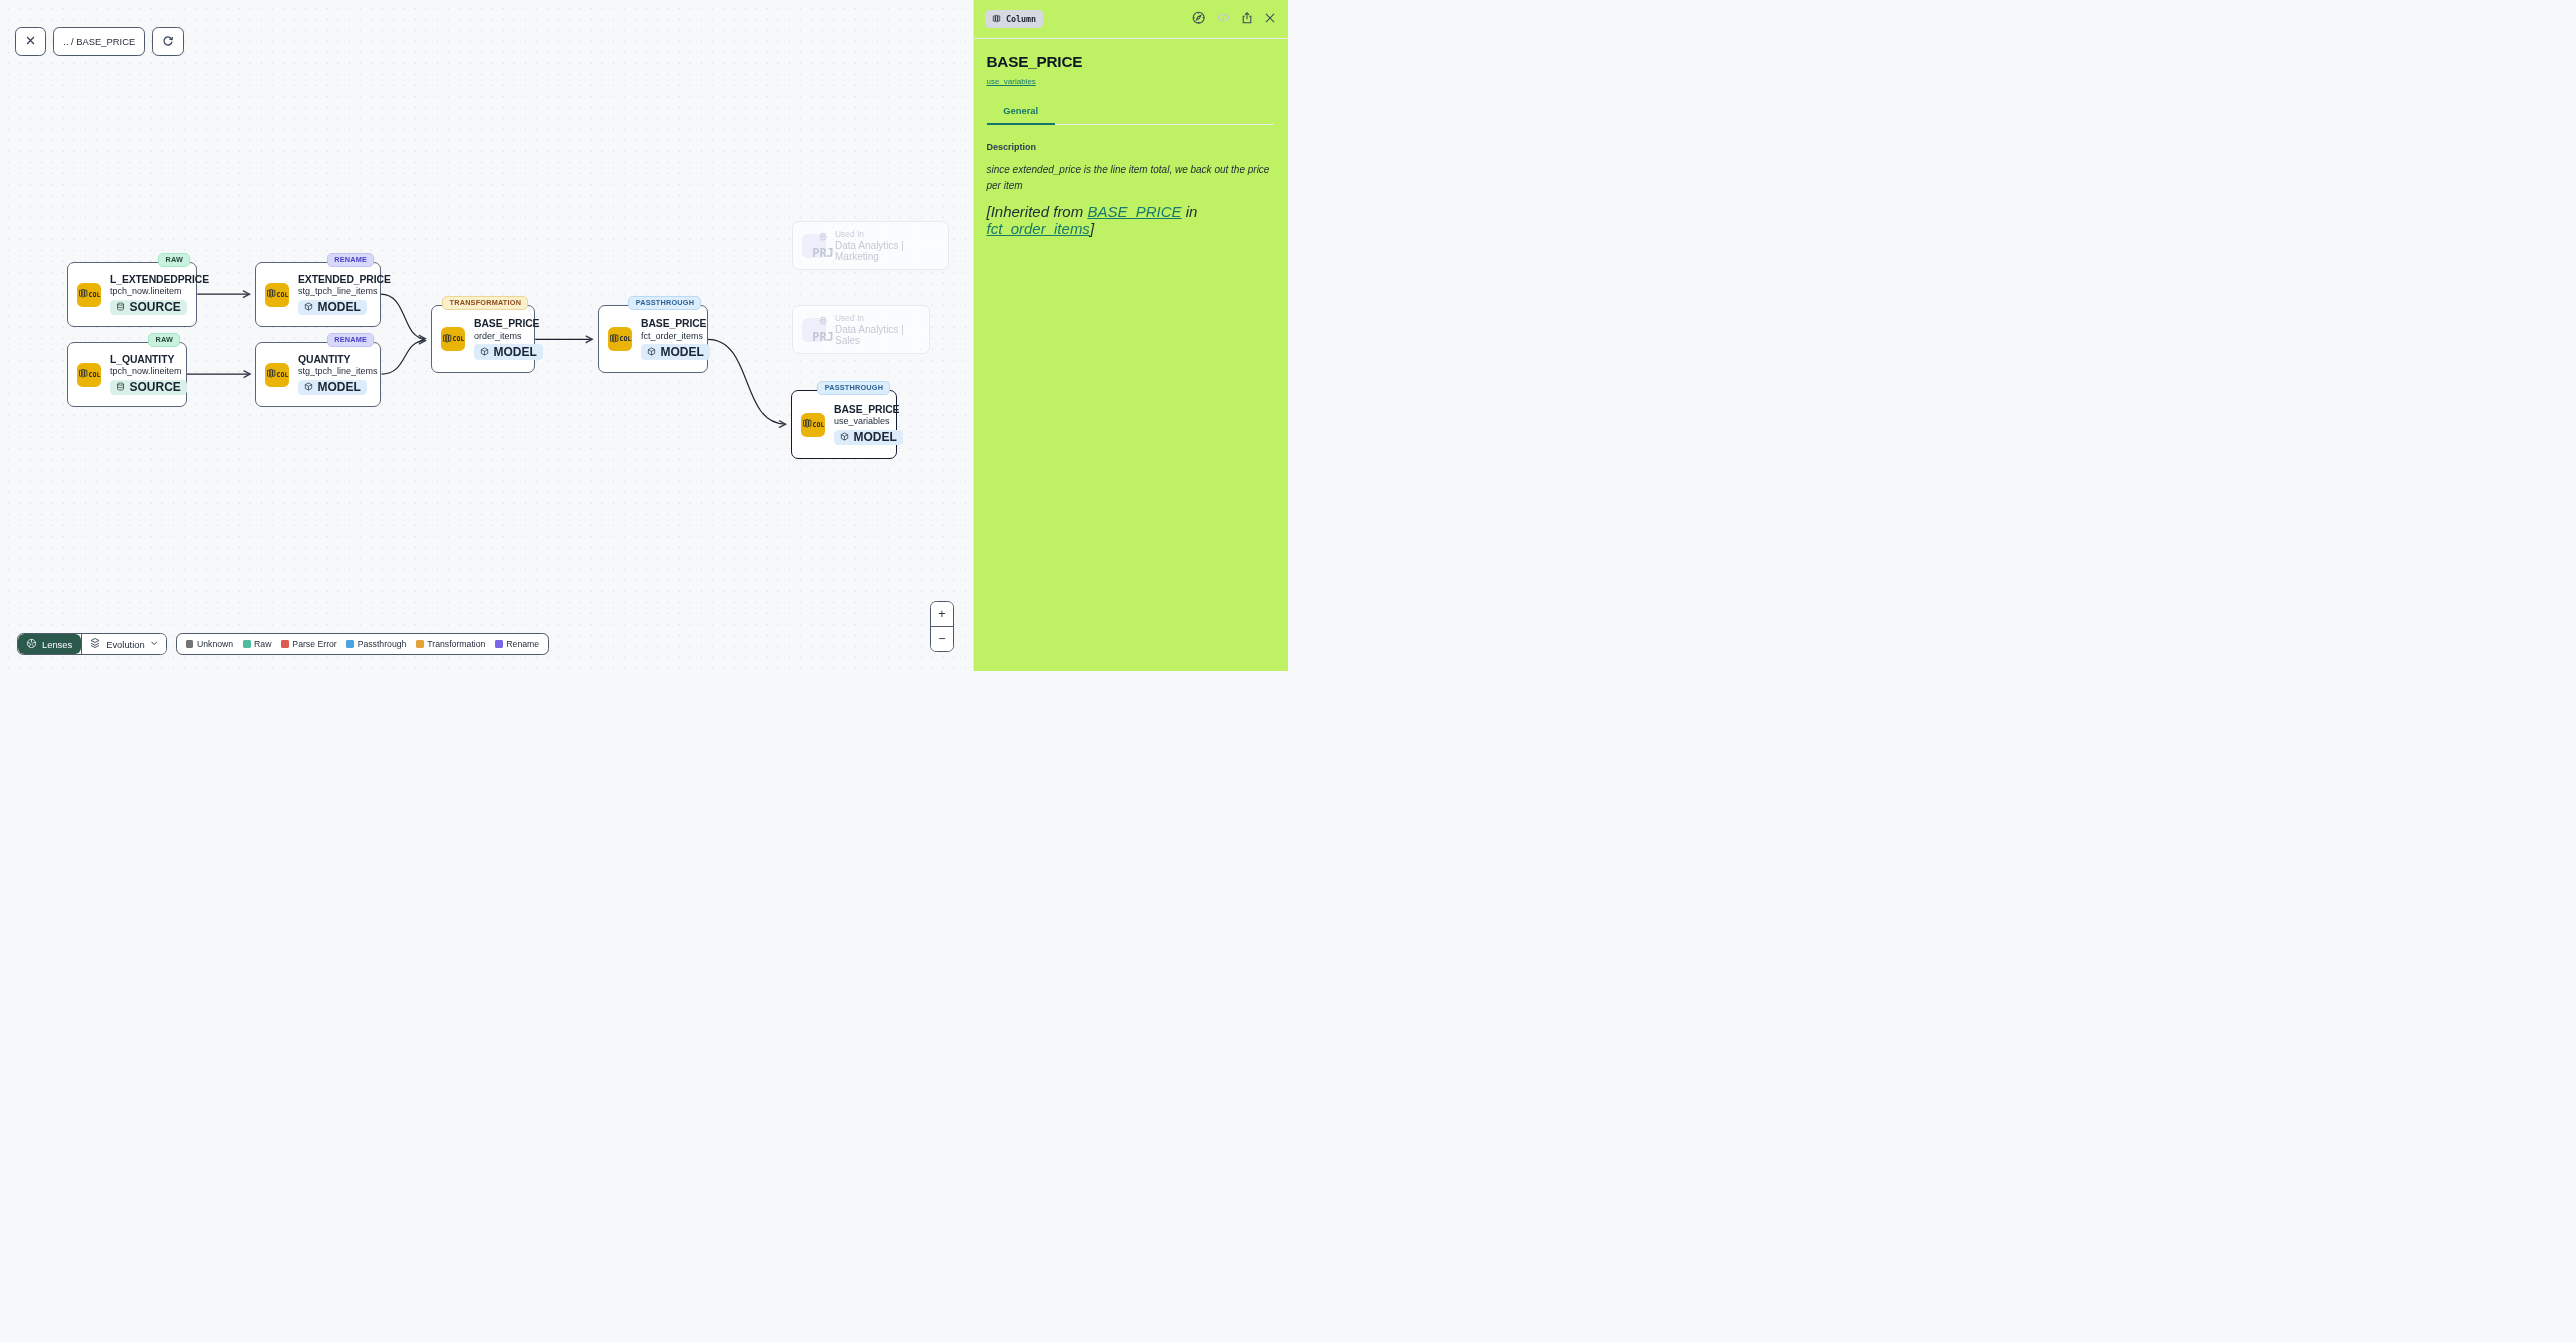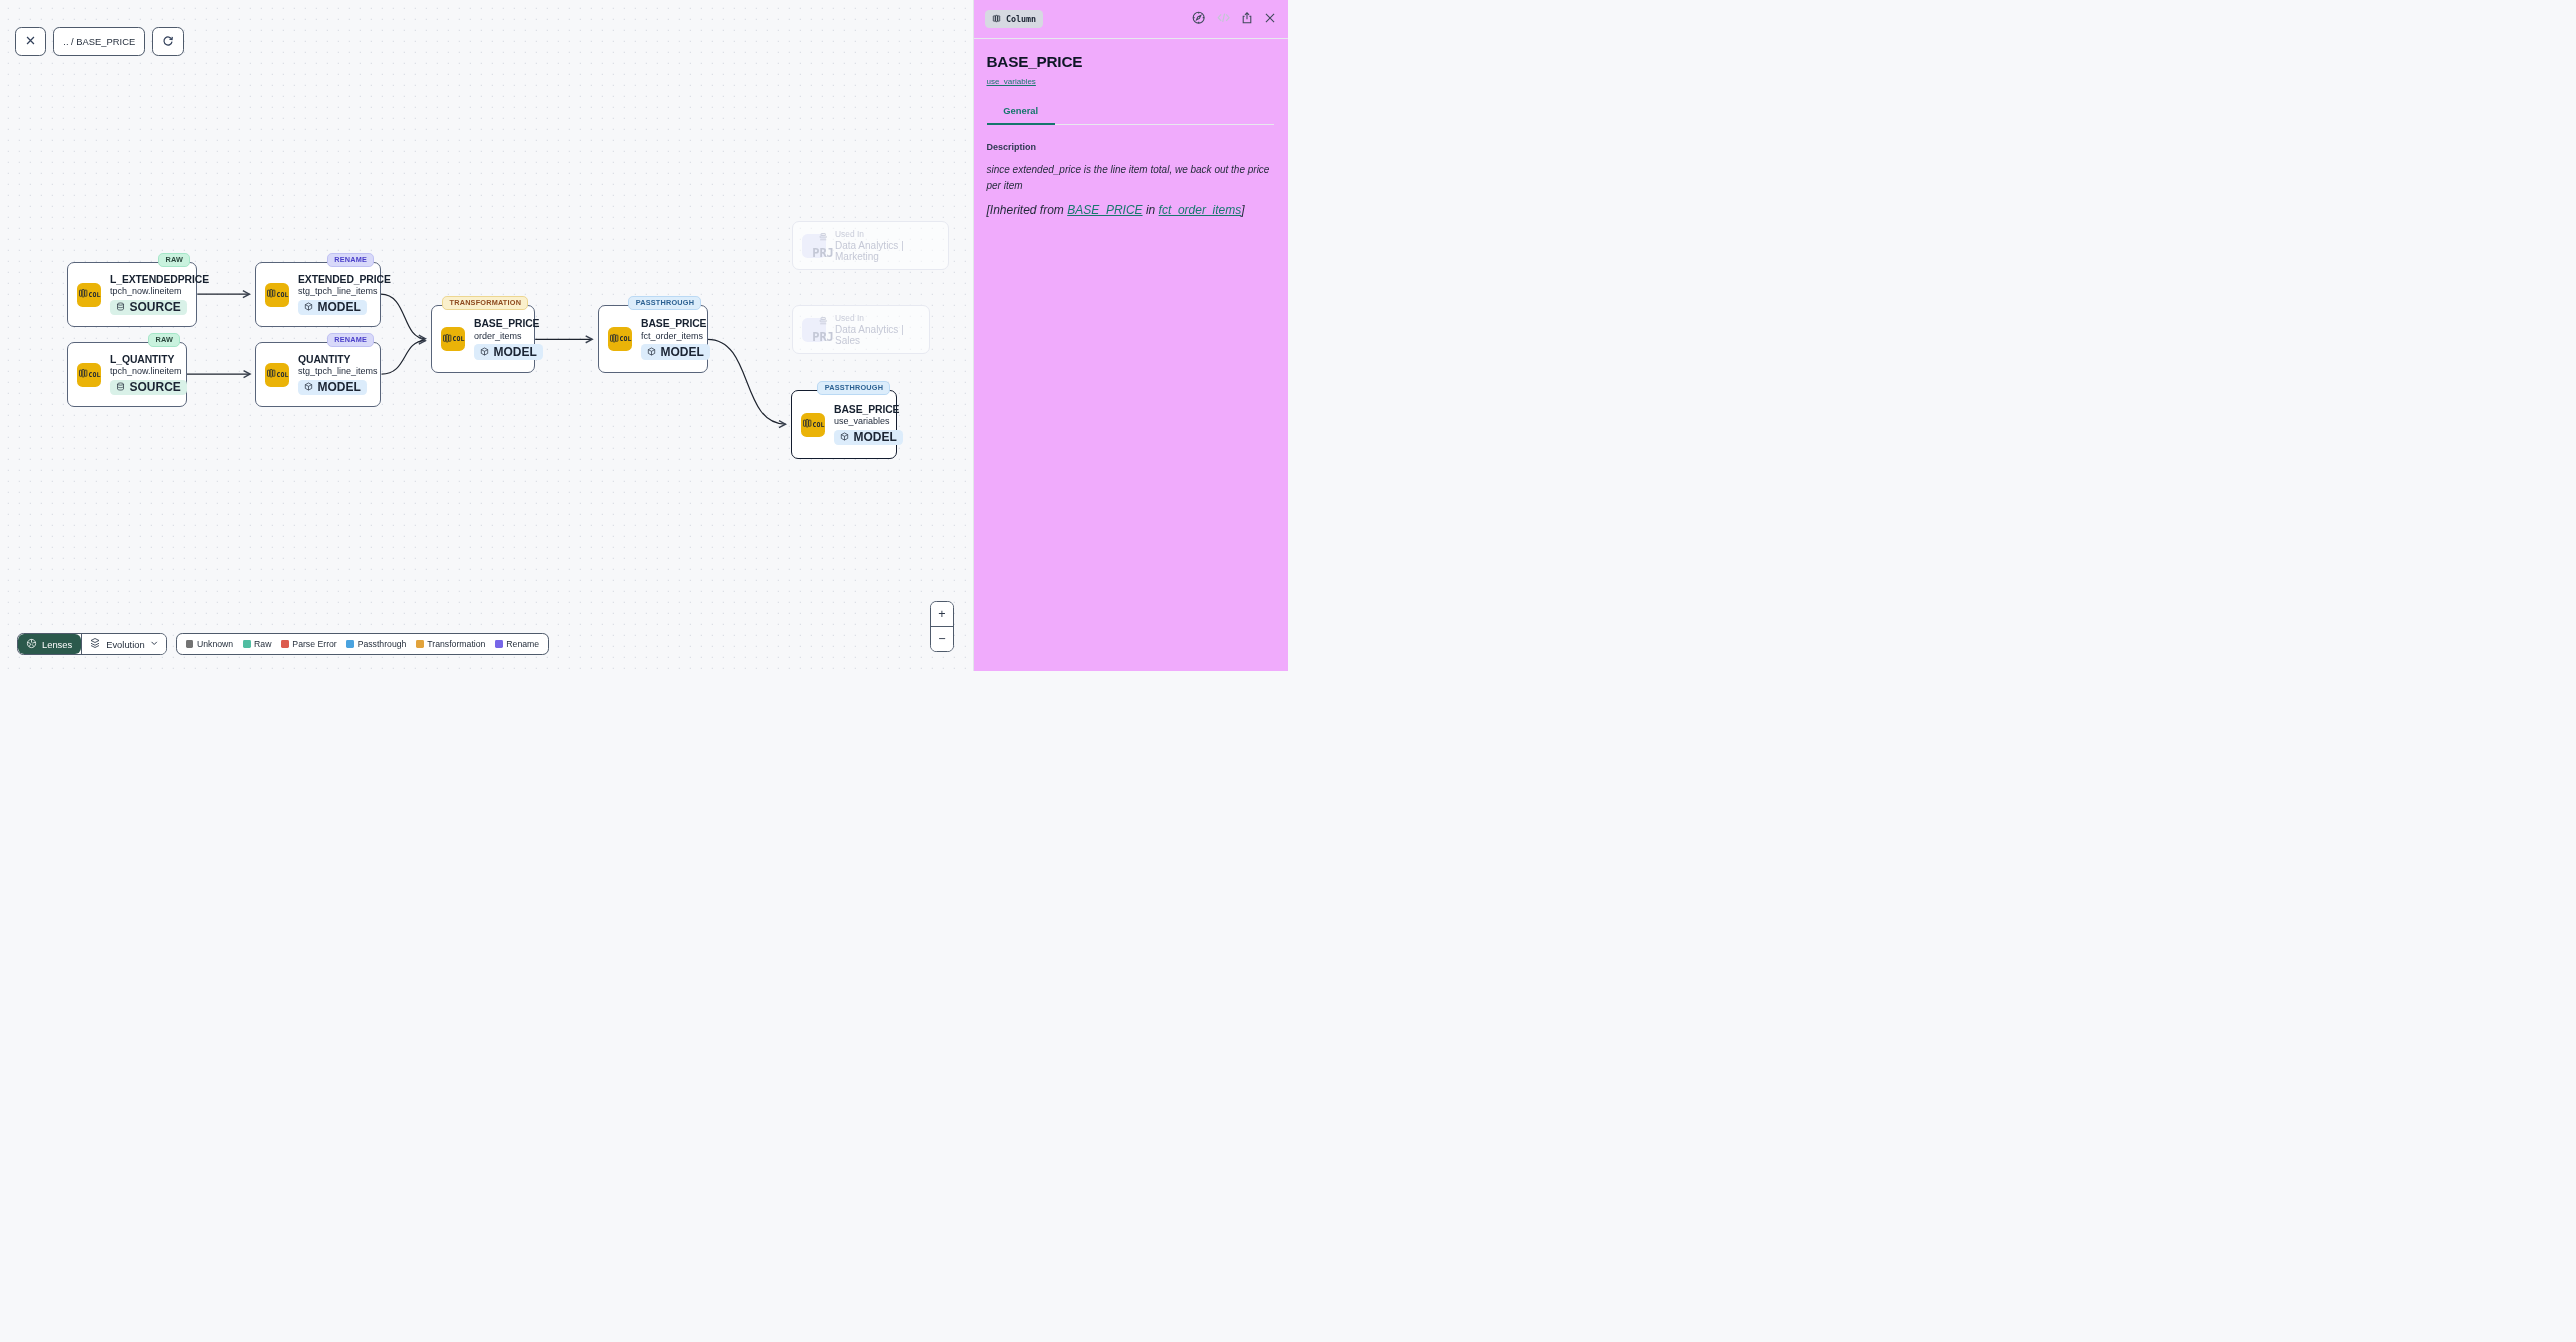--- a/index.html
+++ b/index.html
@@ -70,21 +70,21 @@
   .swatch { width:7.7px; height:7.7px; border-radius:1.4px; display:inline-block; }
 
   
   .zoom-ctrl { position:absolute; left:930px; top:601px; width:24px; height:51px; background:#fff;
     border:1.1px solid #4e5a6b; border-radius:6.3px; display:flex; flex-direction:column; overflow:hidden; }
   .zoom-btn { flex:1; display:flex; align-items:center; justify-content:center; font-size:12.5px;
     color:#2b3648; cursor:pointer; background:#fff; border:none; }
   .zoom-btn:first-child { border-bottom:1px solid #4e5a6b; }
 
   
-  .panel { position:absolute; left:973px; top:0; width:315px; height:671px; background:#f0abfc;
+  .panel { position:absolute; left:973px; top:0; width:315px; height:671px; background:#bef264;
     border-left:0.7px solid #e3e5ea; }
   .panel-header { height:39px; display:flex; align-items:center; justify-content:space-between;
     padding:0 11px; border-bottom:0.7px solid #e7e9ee; }
   .type-badge { display:inline-flex; align-items:center; gap:4.9px; background:#d6d9e1; border-radius:4.2px;
     padding:3.5px 7px; font-family:"DejaVu Sans Mono", monospace; font-size:8.4px; font-weight:700; color:#1b2433; }
   .type-badge svg { stroke:#1b2433; }
   .panel-icons { display:flex; align-items:center; gap:9px; }
   .picon { cursor:pointer; display:flex; }
   .picon svg { stroke:#3d4959; }
   .picon.disabled svg { stroke:#c1c7d2; }
@@ -93,21 +93,21 @@
   .panel-title { font-size:15.3px; font-weight:800; letter-spacing:-0.2px; color:#0e1726; }
   .panel-model-link { display:inline-block; margin-top:5.6px; font-size:8px; color:#17786d;
     text-decoration:underline; cursor:pointer; }
 
   .tabs { margin-top:19.5px; border-bottom:0.7px solid #e7e9ee; display:flex; }
   .tab { padding:0 16.7px 7px; font-size:9.4px; font-weight:700; color:#15766b; cursor:pointer;
     border-bottom:2.1px solid #15766b; margin-bottom:-0.7px; }
 
   .section-heading { margin-top:16.7px; font-size:9px; font-weight:700; color:#2f3b52; }
   .desc-text { margin-top:10.4px; font-size:10px; font-style:italic; color:#1f2937; line-height:1.55; width:292px; }
-  .inherited { margin-top:9.7px; font-size:12px; font-style:italic; color:#1f2937; }
+  .inherited { margin-top:9.7px; font-size:15px; font-style:italic; color:#1f2937; }
   .inherited a { color:#17786d; text-decoration:underline; cursor:pointer; font-style:italic; }
 </style>
 </head>
 <body>
 
 <div class="canvas">
 
   <svg class="edges" viewBox="0 0 1398 965">
     <defs>
       <marker id="arrow" markerWidth="9" markerHeight="9" refX="6.5" refY="3.5" orient="auto">

